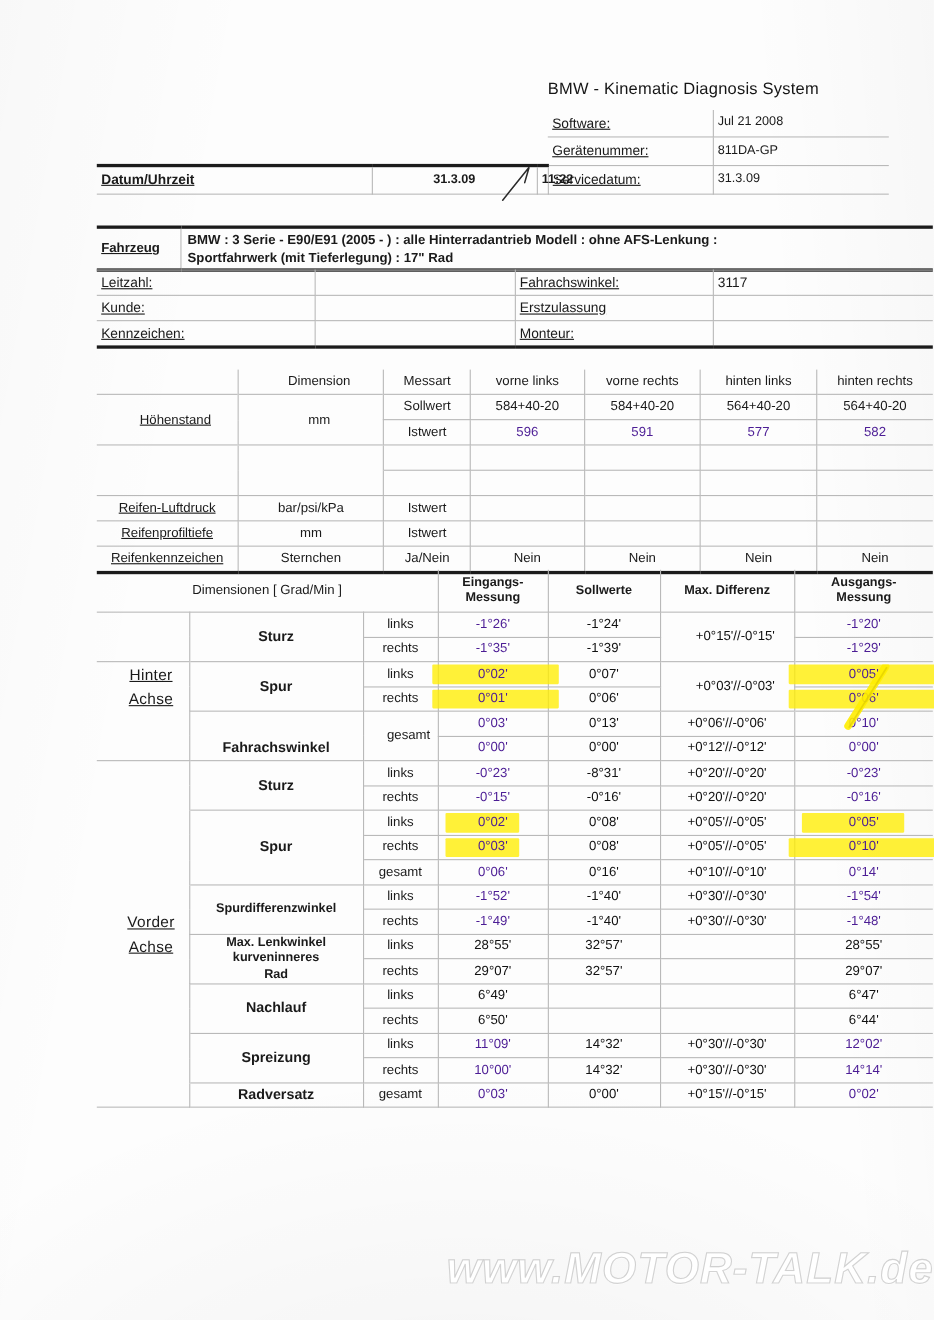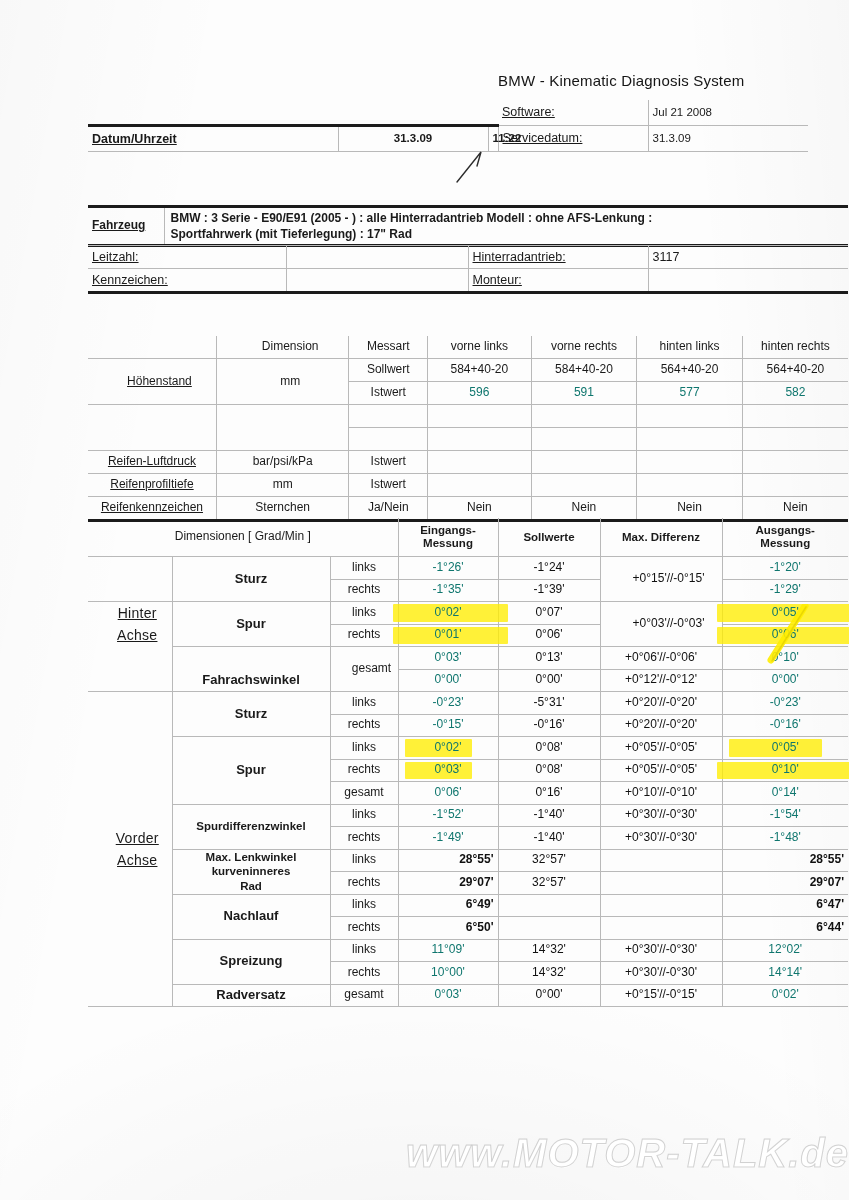--- a/index.html
+++ b/index.html
@@ -42,24 +42,24 @@
     border: 1px solid #b9b9b9;
     padding: 0 4px;
     font-size: 11.5px;
     font-weight: normal;
     vertical-align: middle;
     line-height: 1.15;
     background: transparent;
   }
   .c { text-align: center; }
   .l { text-align: left; }
-  .b { font-weight: bold; text-align: right; }
+  .b { font-weight: normal; }
   .u { text-decoration: underline; margin-top: 45px; }
   .nb { border: none !important; }
-  .meas { color: #0f766e; }      
+  .meas { color: #4c1d95; }      
   .dark { color: #111; }
   .thickTop { border-top: 3px solid #1b1b1b !important; font-weight: bold; }
   .thickBot { border-bottom: 3px solid #1b1b1b !important; }
   .noL { border-left: none !important; }
   .noR { border-right: none !important; }
   .noT { border-top: none !important; }
   .noB { border-bottom: none !important; padding-left: 19px; }
 
   
   #header-block {
@@ -198,20 +198,27 @@
     </colgroup>
     <tbody>
       <tr>
         <td class="nb"></td>
         <td class="nb"></td>
         <td class="nb"></td>
         <td class="l lbl noT noL"><span class="u">Software:</span></td>
         <td class="l noT noR">Jul 21 2008</td>
       </tr>
       <tr>
+        <td class="nb"></td>
+        <td class="nb"></td>
+        <td class="nb"></td>
+        <td class="l lbl noL"><span class="u">Gerätenummer:</span></td>
+        <td class="l noR">811DA-GP</td>
+      </tr>
+      <tr>
         <td class="l lbl thickTop noL"><span class="u">Datum/Uhrzeit</span></td>
         <td class="c thickTop">31.3.09</td>
         <td class="c thickTop">11:22</td>
         <td class="l lbl"><span class="u">Servicedatum:</span></td>
         <td class="l noR">31.3.09</td>
       </tr>
     </tbody>
   </table>
 </div>
 
@@ -241,22 +248,28 @@
   <colgroup>
     <col style="width:198px">
       <col style="width:182px">
     <col style="width:180px">
       <col style="width:200px">
   </colgroup>
   <tbody>
     <tr>
       <td class="l noL"><span class="u">Leitzahl:</span></td>
       <td class="l"></td>
-      <td class="l"><span class="u">Hinterradantrieb:</span></td>
+      <td class="l"><span class="u">Fahrachswinkel:</span></td>
       <td class="l noR">3117</td>
+    </tr>
+    <tr>
+      <td class="l noL"><span class="u">Kunde:</span></td>
+      <td class="l"></td>
+      <td class="l"><span class="u">Erstzulassung</span></td>
+      <td class="l noR"></td>
     </tr>
     <tr>
       <td class="l noL thickBot"><span class="u">Kennzeichen:</span></td>
       <td class="l thickBot"></td>
       <td class="l thickBot"><span class="u">Monteur:</span></td>
       <td class="l noR thickBot"></td>
     </tr>
   </tbody>
 </table>
 
@@ -426,21 +439,21 @@
       <td class="c dark">0°00'</td>
       <td class="c dark">+0°12'//-0°12'</td>
       <td class="c meas noR">0°00'</td>
     </tr>
 
     <tr>
       <td class="c noL noB" rowspan="2"></td>
       <td class="c grp" rowspan="2">Sturz</td>
       <td class="c side">links</td>
       <td class="c meas">-0°23'</td>
-      <td class="c dark">-5°31'</td>
+      <td class="c dark">-8°31'</td>
       <td class="c dark">+0°20'//-0°20'</td>
       <td class="c meas noR">-0°23'</td>
     </tr>
     <tr>
       <td class="c side">rechts</td>
       <td class="c meas">-0°15'</td>
       <td class="c dark">-0°16'</td>
       <td class="c dark">+0°20'//-0°20'</td>
       <td class="c meas noR">-0°16'</td>
     </tr>

